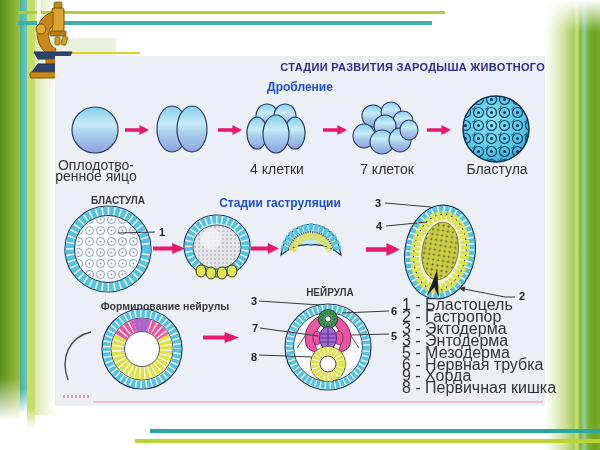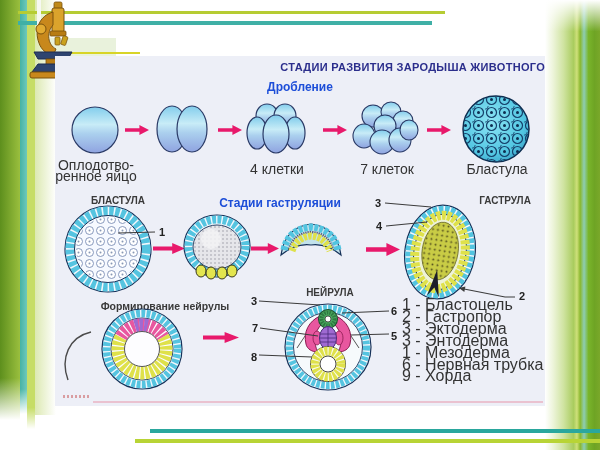--- a/index.html
+++ b/index.html
@@ -163,21 +163,20 @@
   </div>
   <div class="abs cap" style="left:290px;top:108px;width:84px">
     <span style="display:block">7 клеток</span>
   </div>
   <div class="abs cap" style="left:400px;top:108px;width:84px">
     <span style="display:block">Бластула</span>
   </div>
 
   <div class="abs lbl" style="left:13px;top:139px;width:100px">БЛАСТУЛА</div>
   <div class="abs h-magenta h-gastr">Стадии гаструляции</div>
-  <div class="abs lbl" style="left:400px;top:139px;width:100px">ГАСТРУЛА</div>
 
   <svg class="abs" style="left:7px;top:147px" width="92" height="92">
     <circle cx="46" cy="46" r="43" fill="#f2f7fc" stroke="#16325a" stroke-width="1.2"></circle>
     <circle cx="46" cy="46" r="38" fill="none" stroke="#55c4e0" stroke-width="9" stroke-dasharray="4.5 1.5"></circle>
     <circle cx="46" cy="46" r="33.5" fill="#f6f9ff" stroke="#16325a" stroke-width="1"></circle>
     <circle cx="46" cy="46" r="32" fill="url(#cellW)"></circle>
   </svg>
   <div class="abs arrow" style="left:98px;top:187px;width:32px;height:11px"></div>
   <svg class="abs" style="left:126px;top:157px" width="72" height="68">
     <ellipse cx="36" cy="33" rx="33" ry="31" fill="#f2f7fc" stroke="#16325a" stroke-width="1.2"></ellipse>
@@ -259,20 +258,21 @@
   <div class="abs num" style="left:197px;top:266px">7</div>
   <div class="abs num" style="left:196px;top:295px">8</div>
   <div class="abs num" style="left:336px;top:249px">6</div>
   <div class="abs num" style="left:336px;top:274px">5</div>
 
   <div class="abs" style="left:347px;top:243px;width:140px">
     <div class="legend-item">1 - Бластоцель</div>
     <div class="legend-item">2 - Гастропор</div>
     <div class="legend-item">3 - Эктодерма</div>
     <div class="legend-item">3 - Энтодерма</div>
-    <div class="legend-item">1 - Мезодерма</div>
+    <div class="legend-item">5 - Мезодерма</div>
     <div class="legend-item">6 - Нервная трубка</div>
     <div class="legend-item">9 - Хорда</div>
+    <div class="legend-item">8 - Первичная кишка</div>
   </div>
 
   <div class="abs slide-marks"></div>
   <div class="abs slide-edge-line"></div>
 </div>
 
 </body></html>

